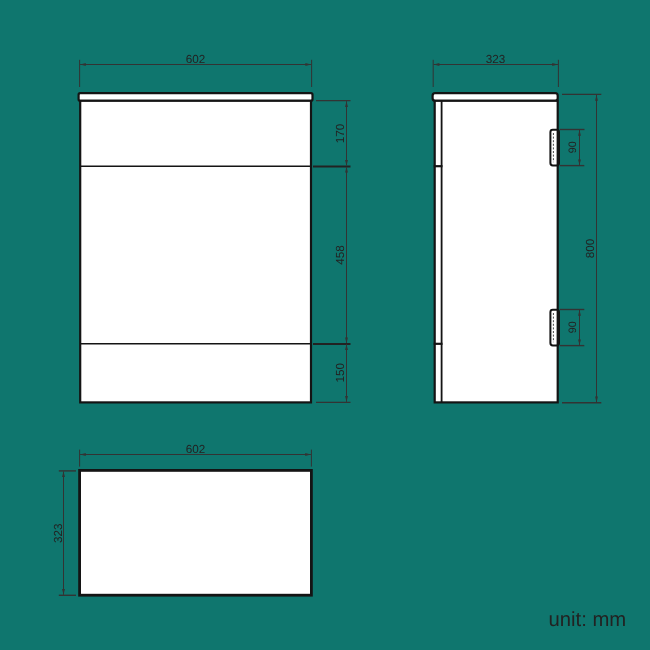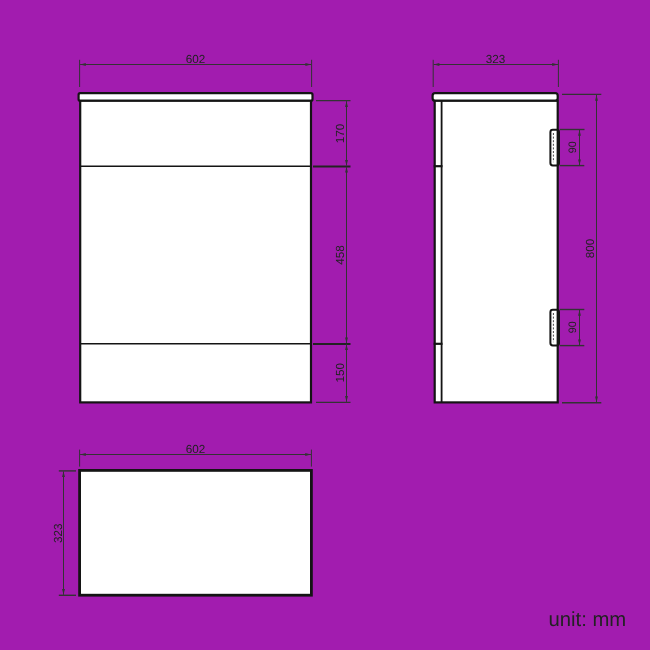--- a/index.html
+++ b/index.html
@@ -1,16 +1,16 @@
 <!DOCTYPE html>
 <html><head>
 <meta charset="utf-8">
 <style>
   html,body{margin:0;padding:0;background:#ffffff;}
-  .page{width:650px;height:650px;position:relative;background:#a21caf;overflow:hidden;}
+  .page{width:650px;height:650px;position:relative;background:#0f766e;overflow:hidden;}
   svg{display:block;}
   text{font-family:"Liberation Sans",sans-serif;fill:#222;-webkit-font-smoothing:antialiased;text-rendering:geometricPrecision;}
 </style>
 </head>
 <body>
 <div class="page">
 <svg width="650" height="650" viewBox="0 0 650 650">
 <defs>
 <marker id="ms" orient="auto" markerUnits="userSpaceOnUse" markerWidth="8" markerHeight="6" refX="0.2" refY="3" overflow="visible">
           <path d="M0.2,3 L5.9,4.45 L5.9,1.55 Z" fill="#333"></path>

